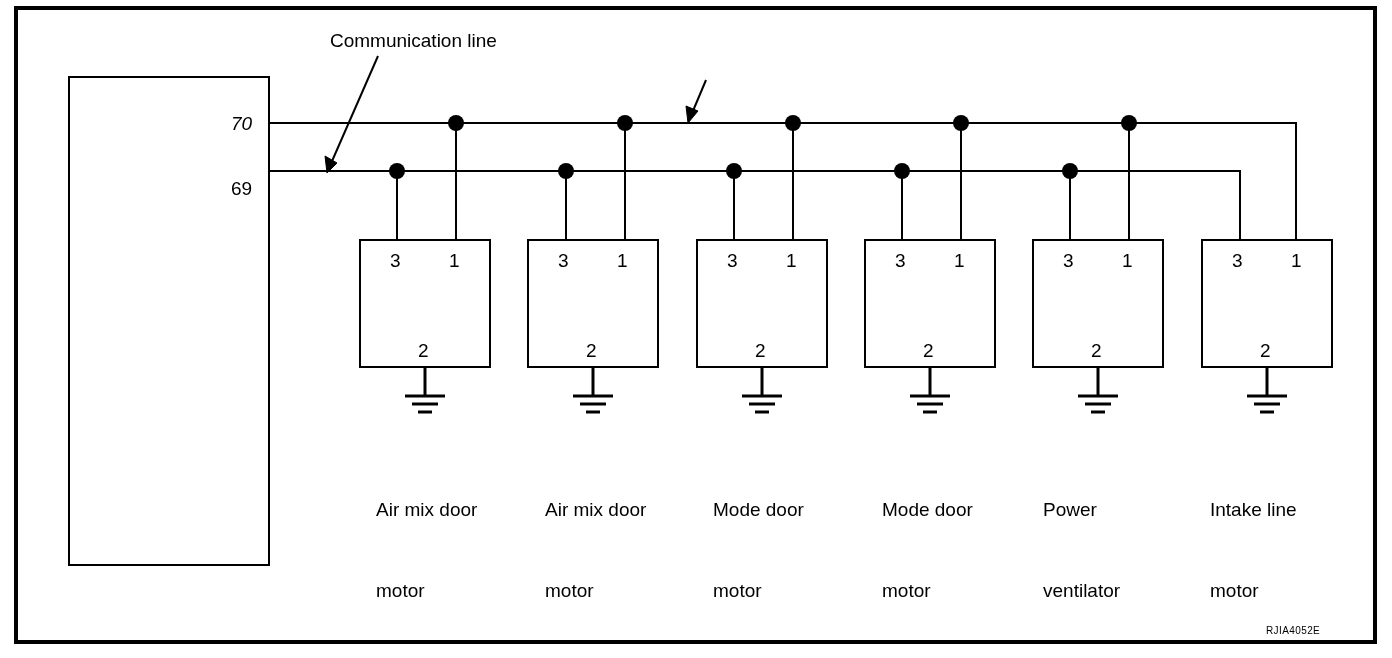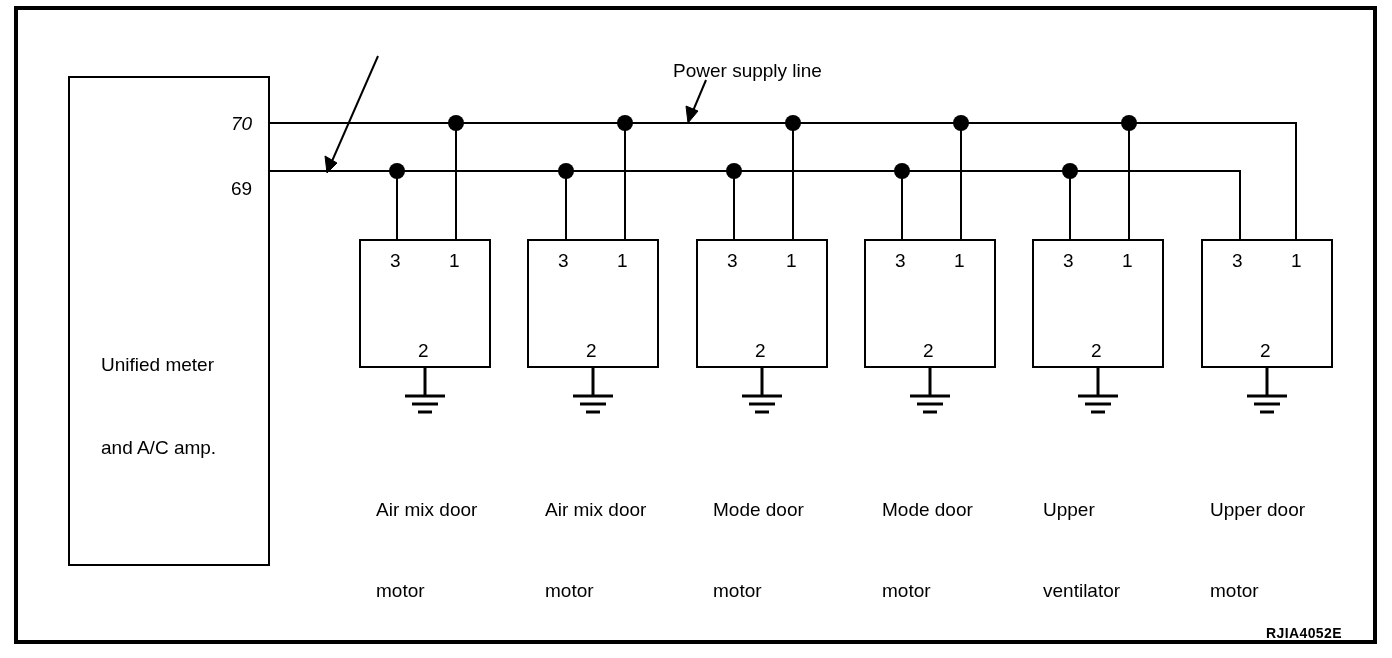--- a/index.html
+++ b/index.html
@@ -51,23 +51,22 @@
     font-size: 19px;
   }
   .motor-label {
     font-size: 19px;
     line-height: 1.42;
   }
   .callout-label {
     font-size: 19px;
   }
   .code-label {
-    font-size: 14px;
+    font-size: 10px;
     letter-spacing: 0.4px;
-    font-weight: bold;
   }
 </style>
 </head>
 <body>
 
 <div id="page">
 
   <div id="frame"></div>
 
   <svg id="diagram-svg" viewBox="0 0 1392 658">
@@ -155,29 +154,25 @@
       <circle cx="625" cy="123" r="8"></circle>
       <circle cx="734" cy="171" r="8"></circle>
       <circle cx="793" cy="123" r="8"></circle>
       <circle cx="902" cy="171" r="8"></circle>
       <circle cx="961" cy="123" r="8"></circle>
       <circle cx="1070" cy="171" r="8"></circle>
       <circle cx="1129" cy="123" r="8"></circle>
     </g>
   </svg>
 
-  <div class="lbl amp-label" style="left:101px; top:296px;">
-    <div>Unified meter</div>
-    <div>and A/C amp.</div>
-  </div>
 
   <div class="lbl pin-label" style="left:231px; top:112px;font-style:italic;">70</div>
   <div class="lbl pin-label" style="left:231px; top:177px;">69</div>
 
-  <div class="lbl callout-label" style="left:673px; top:59px;">Power supply line</div>
+  <div class="lbl callout-label" style="left:330px; top:29px;">Communication line</div>
 
   <div class="lbl term-label" style="left:390px; top:249px;">3</div>
   <div class="lbl term-label" style="left:449px; top:249px;">1</div>
   <div class="lbl term-label" style="left:418px; top:339px;">2</div>
 
   <div class="lbl term-label" style="left:558px; top:249px;">3</div>
   <div class="lbl term-label" style="left:617px; top:249px;">1</div>
   <div class="lbl term-label" style="left:586px; top:339px;">2</div>
 
   <div class="lbl term-label" style="left:727px; top:249px;">3</div>
@@ -212,24 +207,24 @@
     <div>motor</div>
     
   </div>
   <div class="lbl motor-label" style="left:882px; top:443px;">
     <div>Mode door</div>
     <div>motor</div>
     
     
   </div>
   <div class="lbl motor-label" style="left:1043px; top:443px;">
-    <div>Upper</div>
+    <div>Power</div>
     <div>ventilator</div>
     
   </div>
   <div class="lbl motor-label" style="left:1210px; top:443px;">
-    <div>Upper door</div>
+    <div>Intake line</div>
     <div>motor</div>
   </div>
 
   <div class="lbl code-label" style="left:1266px; top:624px;">RJIA4052E</div>
 
 </div>
 
 </body></html>

